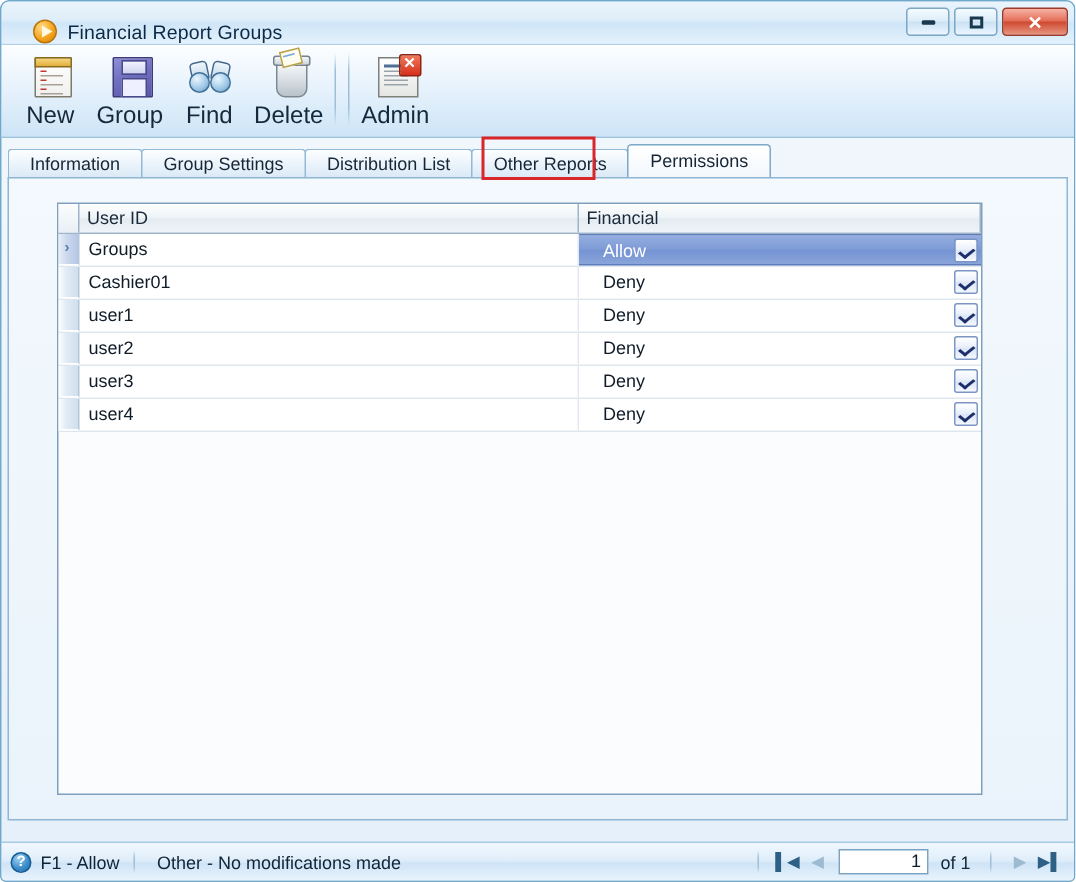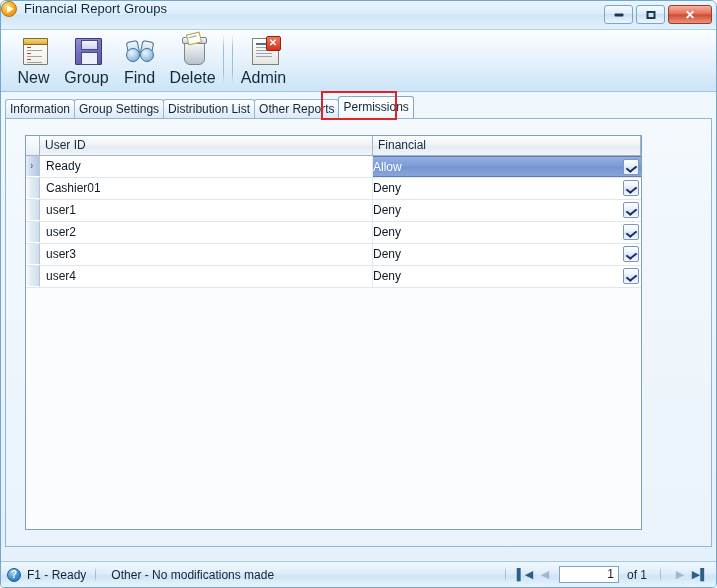--- a/index.html
+++ b/index.html
@@ -25,22 +25,22 @@
   }
 
   
   .titlebar {
     position: relative;
     height: 28px;
     background: linear-gradient(180deg,#eaf4fc 0%,#dfeefa 42%,#cfe6f8 52%,#e3f1fc 100%);
     border-bottom: 1px solid #aecfe6;
     border-radius: 5px 5px 0 0;
     display: flex;
-    align-items: flex-start;
-    padding-left: 0;
+    align-items: flex-end;
+    padding-left: 21px;
   }
   .app-icon {
     width: 16px; height: 16px;
     border-radius: 50%;
     background: radial-gradient(circle at 35% 30%, #ffdd85 0%, #f5a61e 55%, #d3820a 100%);
     border: 1px solid #b8730a;
     box-sizing: border-box;
     position: relative;
     flex: 0 0 auto;
   }
@@ -179,21 +179,21 @@
     position: relative;
     height: 22px;
     margin: 4px 0 0 4px;
     display: flex;
     align-items: flex-end;
     z-index: 3;
   }
   .tab {
     height: 19px;
     line-height: 19px;
-    padding: 0 4px;
+    padding: 0 14px;
     margin-right: -1px;
     font-size: 12px;
     color: #162637;
     background: linear-gradient(180deg,#fdfeff 0%,#eaf3fb 55%,#dbeaf6 100%);
     border: 1px solid #94b9d4;
     border-bottom: none;
     border-radius: 3px 3px 0 0;
     box-sizing: border-box;
     cursor: default;
     white-space: nowrap;
@@ -222,21 +222,21 @@
     margin: 0 4px;
     height: 429px;
     background: linear-gradient(180deg,#f3f9fd 0%,#eaf3fb 100%);
     border: 1px solid #8fb6d2;
     box-sizing: border-box;
   }
 
   
   .grid {
     position: absolute;
-    left: 19px; top: 16px;
+    left: 32px; top: 16px;
     width: 617px; height: 395px;
     background: #fbfcfd;
     border: 1px solid #7f9fbe;
     box-sizing: border-box;
     overflow: hidden;
   }
   .grid-head {
     display: flex;
     height: 19px;
     background: linear-gradient(180deg,#fdfefe 0%,#eef3f7 48%,#e4ebf1 52%,#eff4f8 100%);
@@ -296,21 +296,21 @@
     font-size: 12px;
     color: #101c28;
     overflow: hidden;
     white-space: nowrap;
   }
   .cell-perm {
     flex: 1 1 auto;
     position: relative;
     box-sizing: border-box;
     line-height: 20px;
-    padding-left: 0;
+    padding-left: 16px;
     font-size: 12px;
     color: #101c28;
     overflow: hidden;
     white-space: nowrap;
   }
   .grow.selected .cell-perm {
     background: linear-gradient(180deg,#95aee0 0%,#7e9bd6 48%,#7493d2 52%,#8aa5da 100%);
     color: #ffffff;
     border-top: 1px solid #5e7cbd;
     border-bottom: 1px solid #5e7cbd;
@@ -517,21 +517,21 @@
       <div class="grid-head">
         <div class="hdr-corner"></div>
         <div class="hdr-cell col-user">User ID</div>
         <div class="hdr-cell col-perm">Financial</div>
       </div>
 
       <div class="grow selected">
         <div class="rowhdr">
           <span class="sel-arrow">›</span>
         </div>
-        <div class="cell-user">Ready</div>
+        <div class="cell-user">Groups</div>
         <div class="cell-perm">
           <span>Allow</span>
           <span class="dd-btn"></span>
         </div>
       </div>
 
       <div class="grow">
         <div class="rowhdr"></div>
         <div class="cell-user">Cashier01</div>
         <div class="cell-perm">
@@ -574,21 +574,21 @@
           <span>Deny</span>
           <span class="dd-btn"></span>
         </div>
       </div>
 
     </div>
   </div>
 
   <div class="statusbar">
     <span class="help-icon">?</span>
-    <span class="sb-text">F1 - Ready</span>
+    <span class="sb-text">F1 - Allow</span>
     <span class="sb-div"></span>
     <span class="sb-text">Other - No modifications made</span>
 
     <div class="nav">
       <span class="sb-div"></span>
       <span class="nav-btn">▌◀</span>
       <span class="nav-btn disabled">◀</span>
       <span class="page-field">1</span>
       <span class="of-label">of 1</span>
       <span class="sb-div"></span>

